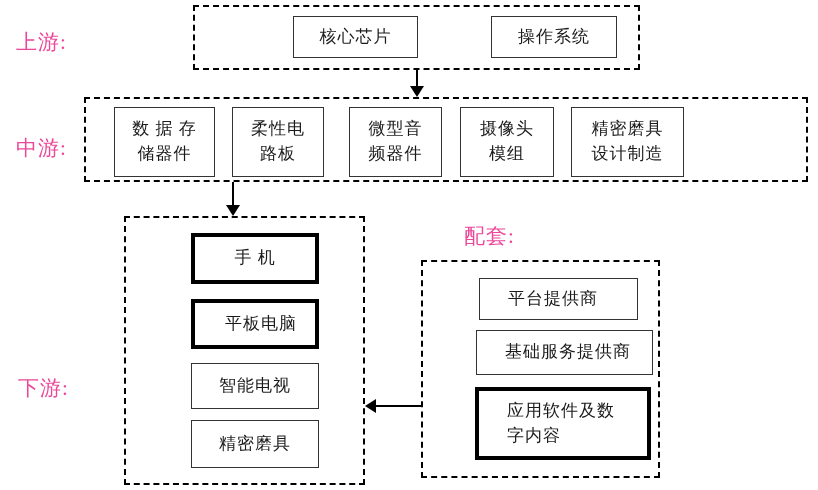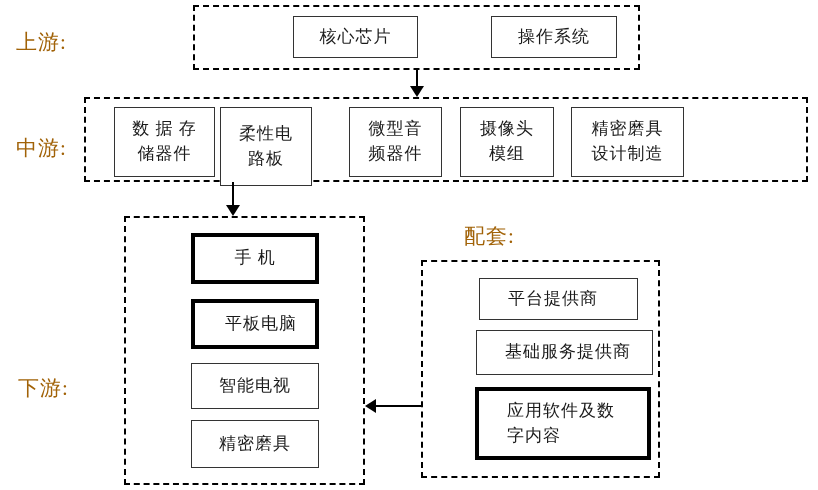--- a/index.html
+++ b/index.html
@@ -15,21 +15,21 @@
     width: 818px;
     height: 490px;
     background: #ffffff;
     overflow: hidden;
   }
 
   
   .tier-label {
     position: absolute;
     font-size: 21px;
-    color: #a16207;
+    color: #ec4899;
     letter-spacing: 1px;
     white-space: nowrap;
     line-height: 1;
   }
 
   
   .dashed-group {
     position: absolute;
     border: 2px dashed #000000;
     box-sizing: border-box;
@@ -124,21 +124,21 @@
 
   <div class="arrow-v" style="left:416px; top:70px; height:17px;"></div>
 
   <div class="dashed-group" style="left:84px; top:97px; width:724px; height:85px;"></div>
 
   <div class="box" style="left:94px; top:107px; width:101px; height:70px;">
     <span class="txt">数 据 存
 储器件</span>
   </div>
 
-  <div class="box" style="left:200px; top:107px; width:92px; height:79px;">
+  <div class="box" style="left:212px; top:107px; width:92px; height:70px;">
     <span class="txt">柔性电
 路板</span>
   </div>
 
   <div class="box" style="left:329px; top:107px; width:93px; height:70px;">
     <span class="txt">微型音
 频器件</span>
   </div>
 
   <div class="box" style="left:440px; top:107px; width:94px; height:70px;">

